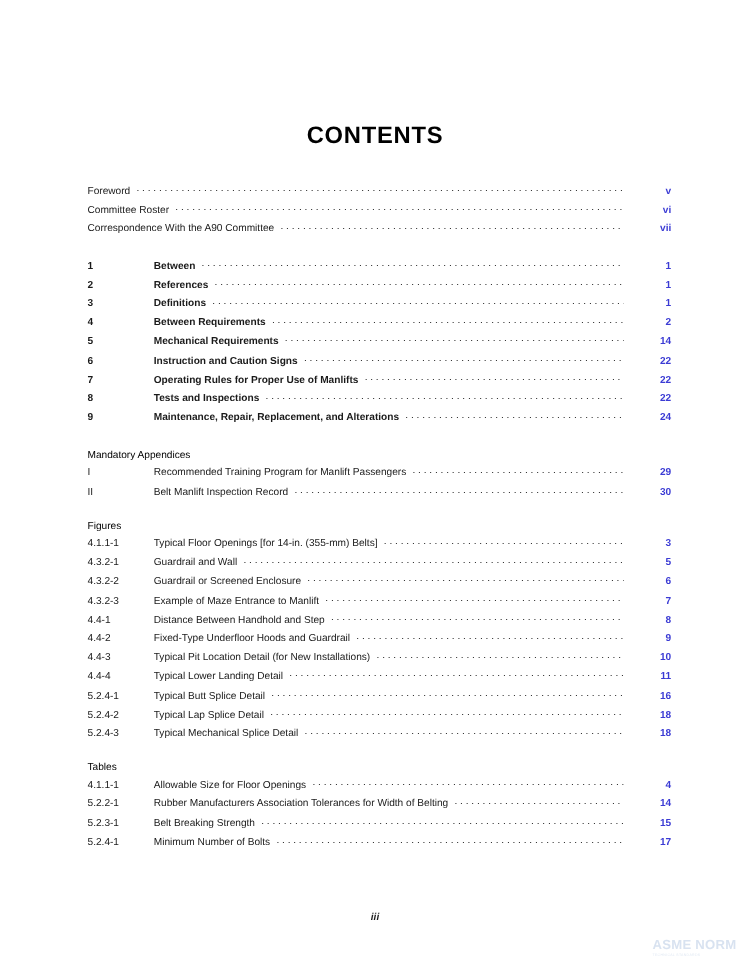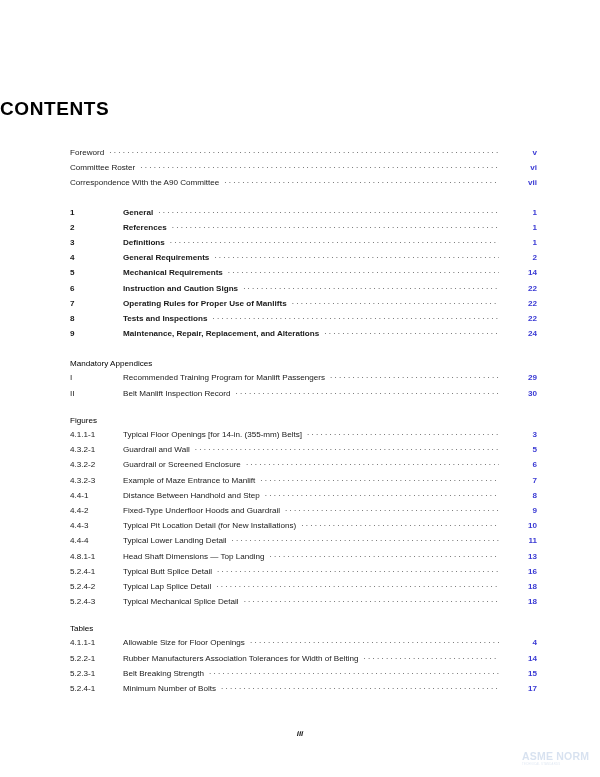--- a/index.html
+++ b/index.html
@@ -22,21 +22,21 @@
     top: 0;
     width: 600px;
     height: 777px;
   }
 
   .doc-title {
     position: absolute;
     left: 0;
     top: 98px;
     width: 600px;
-    text-align: left;
+    text-align: center;
     font-size: 19px;
     font-weight: bold;
     letter-spacing: 0.6px;
     color: #000000;
   }
 
   .toc {
     position: absolute;
     left: 70px;
     top: 146px;
@@ -174,39 +174,39 @@
         <span class="leader"></span>
         <span class="pageno">vii</span>
       </div>
     </div>
 
     <div class="gap-lg"></div>
 
     <div>
       <div class="row section">
         <span class="num">1</span>
-        <span class="label">General</span>
+        <span class="label">Between</span>
         <span class="leader"></span>
         <span class="pageno">1</span>
       </div>
       <div class="row section">
         <span class="num">2</span>
         <span class="label">References</span>
         <span class="leader"></span>
         <span class="pageno">1</span>
       </div>
       <div class="row section">
         <span class="num">3</span>
         <span class="label">Definitions</span>
         <span class="leader"></span>
         <span class="pageno">1</span>
       </div>
       <div class="row section">
         <span class="num">4</span>
-        <span class="label">General Requirements</span>
+        <span class="label">Between Requirements</span>
         <span class="leader"></span>
         <span class="pageno">2</span>
       </div>
       <div class="row section">
         <span class="num">5</span>
         <span class="label">Mechanical Requirements</span>
         <span class="leader"></span>
         <span class="pageno">14</span>
       </div>
       <div class="row section">
@@ -297,26 +297,20 @@
         <span class="num">4.4-3</span>
         <span class="label">Typical Pit Location Detail (for New Installations)</span>
         <span class="leader"></span>
         <span class="pageno">10</span>
       </div>
       <div class="row">
         <span class="num">4.4-4</span>
         <span class="label">Typical Lower Landing Detail</span>
         <span class="leader"></span>
         <span class="pageno">11</span>
-      </div>
-      <div class="row">
-        <span class="num">4.8.1-1</span>
-        <span class="label">Head Shaft Dimensions — Top Landing</span>
-        <span class="leader"></span>
-        <span class="pageno">13</span>
       </div>
       <div class="row">
         <span class="num">5.2.4-1</span>
         <span class="label">Typical Butt Splice Detail</span>
         <span class="leader"></span>
         <span class="pageno">16</span>
       </div>
       <div class="row">
         <span class="num">5.2.4-2</span>
         <span class="label">Typical Lap Splice Detail</span>

